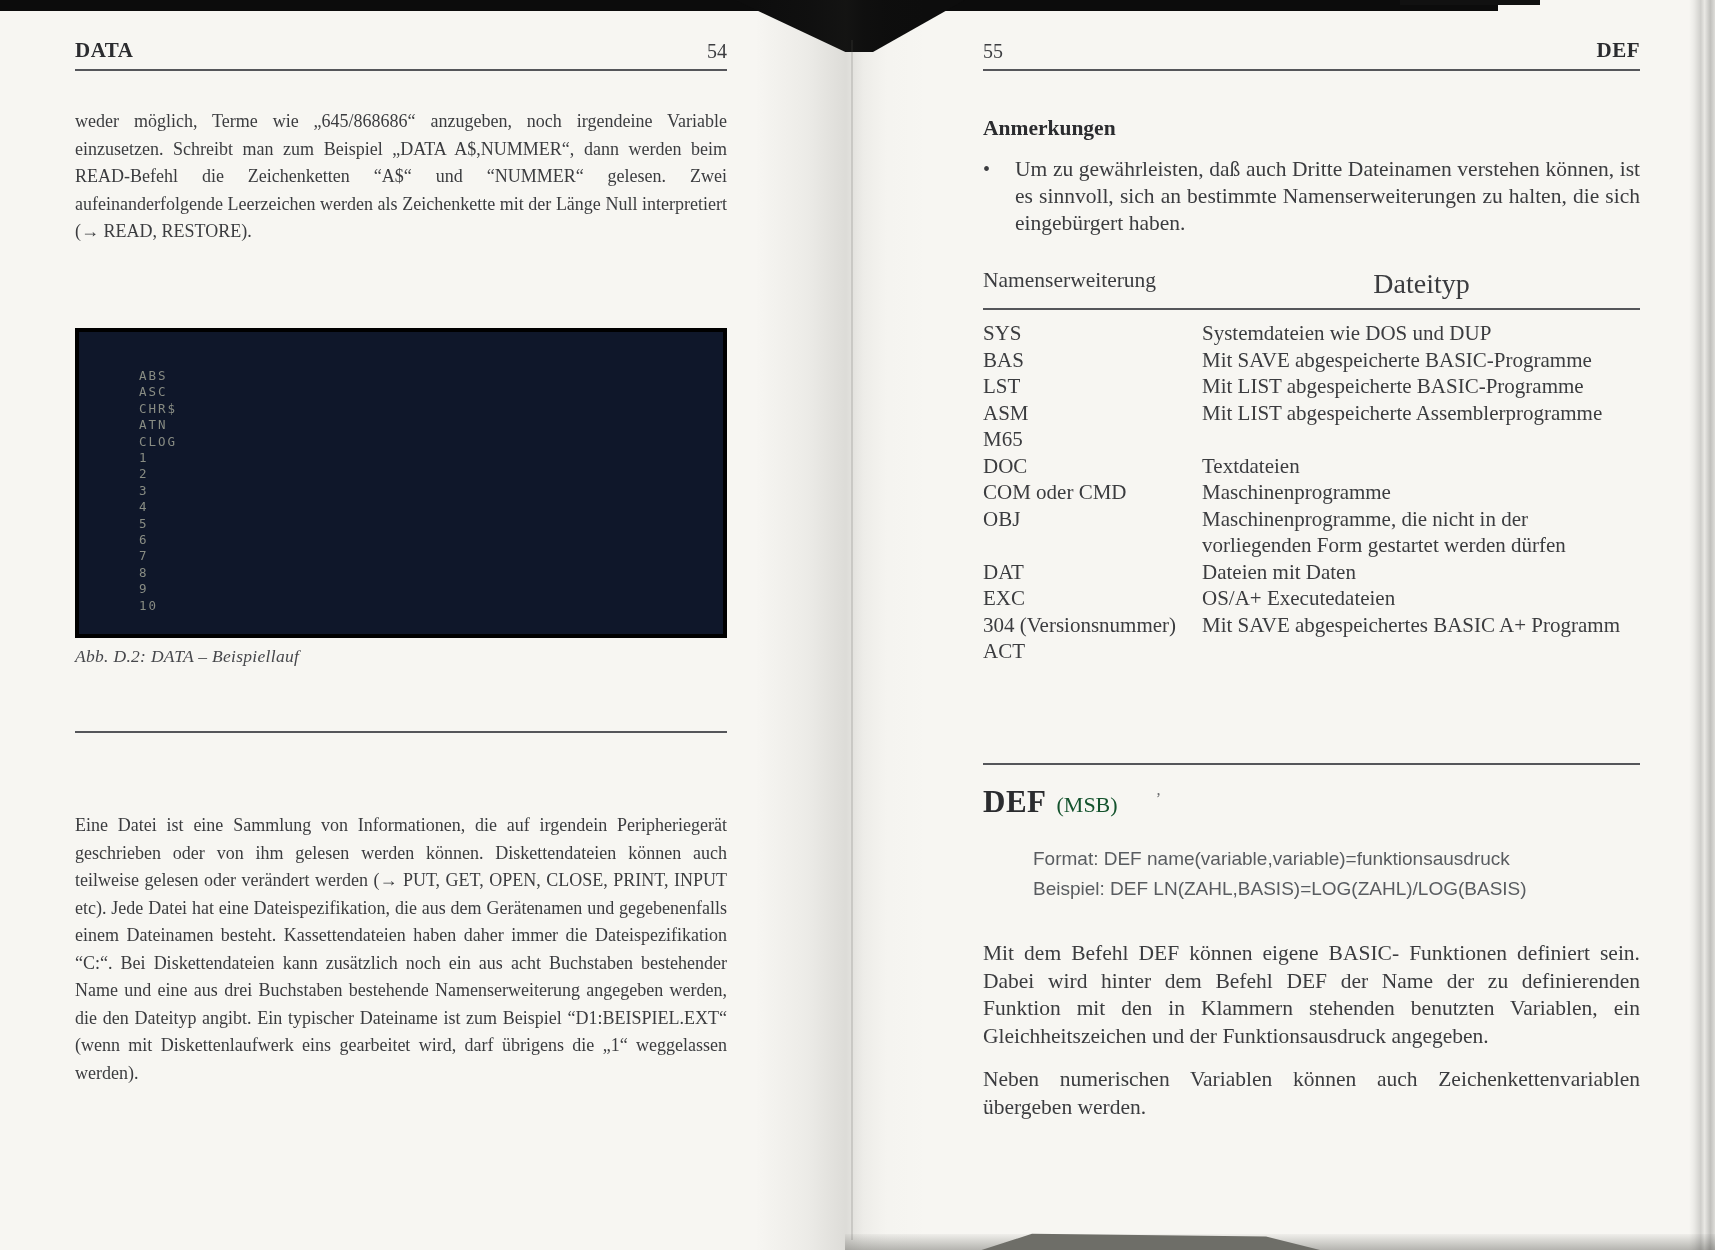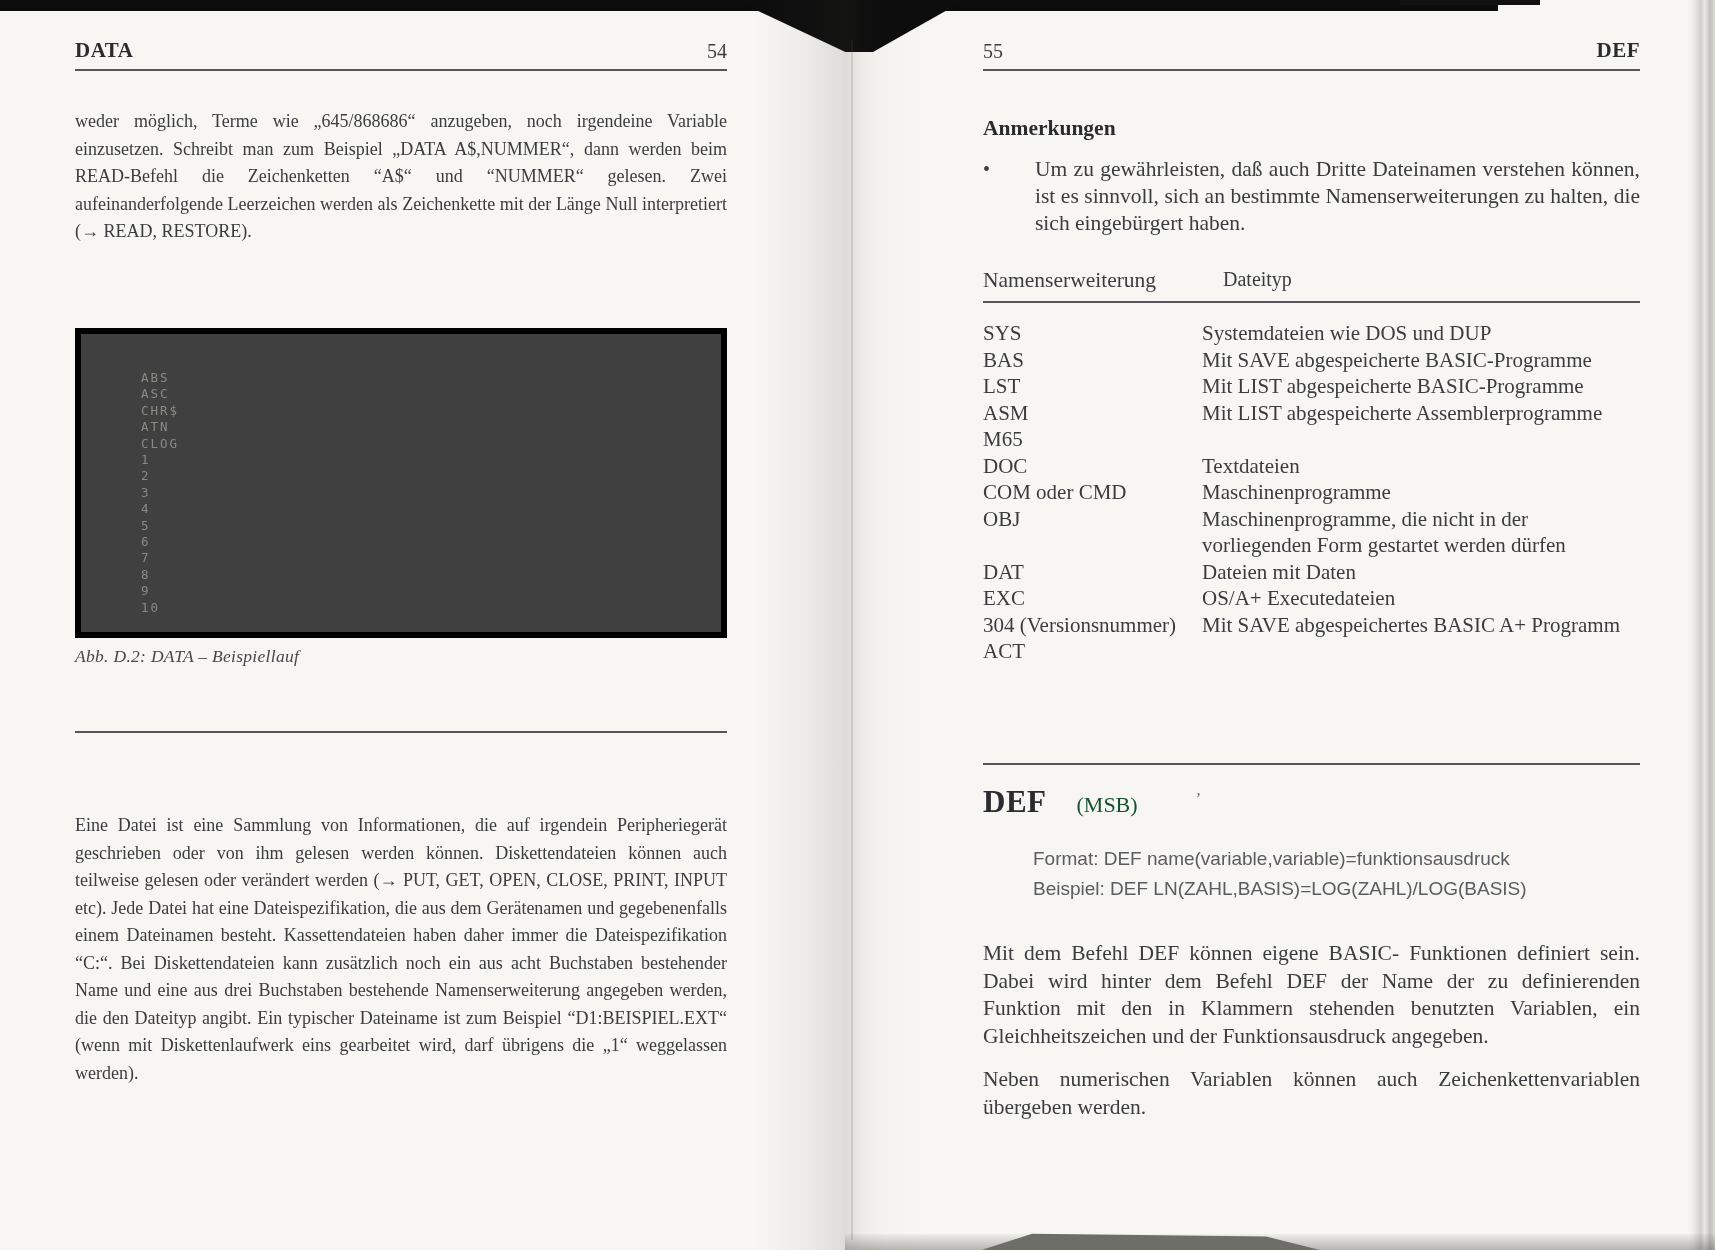--- a/index.html
+++ b/index.html
@@ -20,45 +20,45 @@
   .bottom-shadow{position:absolute;left:845px;top:1234px;width:870px;height:16px;
     background:linear-gradient(180deg,rgba(100,100,95,0.05),rgba(100,100,95,0.45));}
   .bottom-wedge{position:absolute;left:960px;top:1232px;width:360px;height:18px;background:#6e6e68;
     clip-path:polygon(6% 100%,20% 10%,85% 25%,100% 100%);}
   .right-edge{position:absolute;right:0;top:0;width:26px;height:1250px;
     background:linear-gradient(90deg,rgba(0,0,0,0) 0%,rgba(0,0,0,0.05) 20%,rgba(0,0,0,0.16) 45%,rgba(0,0,0,0.06) 60%,rgba(0,0,0,0.22) 82%,rgba(0,0,0,0.10) 100%);}
   
   .page{position:absolute;top:0;height:1250px;}
   .page-left{left:75px;width:652px;}
   .page-right{left:983px;width:657px;}
-  .block{position:absolute;left:0;width:100%;gap:20px;}
+  .block{position:absolute;left:0;width:100%;}
   
   .page-head{display:flex;justify-content:space-between;align-items:flex-end;
     border-bottom:2px solid #55565a;padding-bottom:6px;}
   .head-title{font-weight:bold;font-size:21px;letter-spacing:0.5px;color:#2b2c2f;}
   .head-num{font-size:20px;color:#3c3d40;}
   
   .para{font-size:18px;line-height:27.5px;text-align:justify;color:#3b3c3f;}
   
-  .figure-frame{border:6px solid #000000;background:#404040;box-sizing:border-box;
+  .figure-frame{border:4px solid #000000;background:#0f172a;box-sizing:border-box;
     padding:36px 0 0 60px;}
   .fig-line{font-family:"DejaVu Sans Mono", monospace;font-size:12.5px;line-height:16.4px;
     color:#888c83;letter-spacing:2px;}
   .caption{font-style:italic;font-size:17.5px;color:#46474b;letter-spacing:0.3px;}
   .hrule{border-top:2px solid #55565a;height:0;}
   .section-heading{font-weight:bold;font-size:30px;color:#2b2c2f;}
   .sub-heading{font-weight:bold;font-size:21.5px;color:#2b2c2f;}
   
   .bullet-row{display:flex;}
   .bullet-dot{width:32px;font-size:20px;color:#3b3c3f;line-height:27px;}
   .bullet-text{flex:1;font-size:21.5px;line-height:27px;text-align:justify;color:#3b3c3f;}
   
   .thead{display:flex;border-bottom:2px solid #55565a;padding-bottom:8px;}
   .thead .c1{width:220px;font-size:21.5px;color:#3b3c3f;}
-  .thead .c2{flex:1;font-size:20px;color:#3b3c3f;}
+  .thead .c2{flex:1;font-size:28px;color:#3b3c3f;text-align:center;}
   .trow{display:flex;}
   .tcell-ext{width:220px;font-size:21px;line-height:26.5px;color:#3b3c3f;}
   .tcell-type{width:440px;font-size:21px;line-height:26.5px;color:#3b3c3f;}
   
   .def-head{display:flex;align-items:baseline;}
   .def-name{font-weight:bold;font-size:31px;color:#2b2c2f;letter-spacing:0.5px;}
   .def-qual{font-size:22px;color:#14532d;margin-left:10px;}
   .stray{font-size:16px;color:#6a6b6e;margin-left:38px;position:relative;top:-8px;}
   .code-lines{margin-left:50px;font-family:"Liberation Sans", sans-serif;
     font-size:19px;line-height:30px;color:#595c60;}

